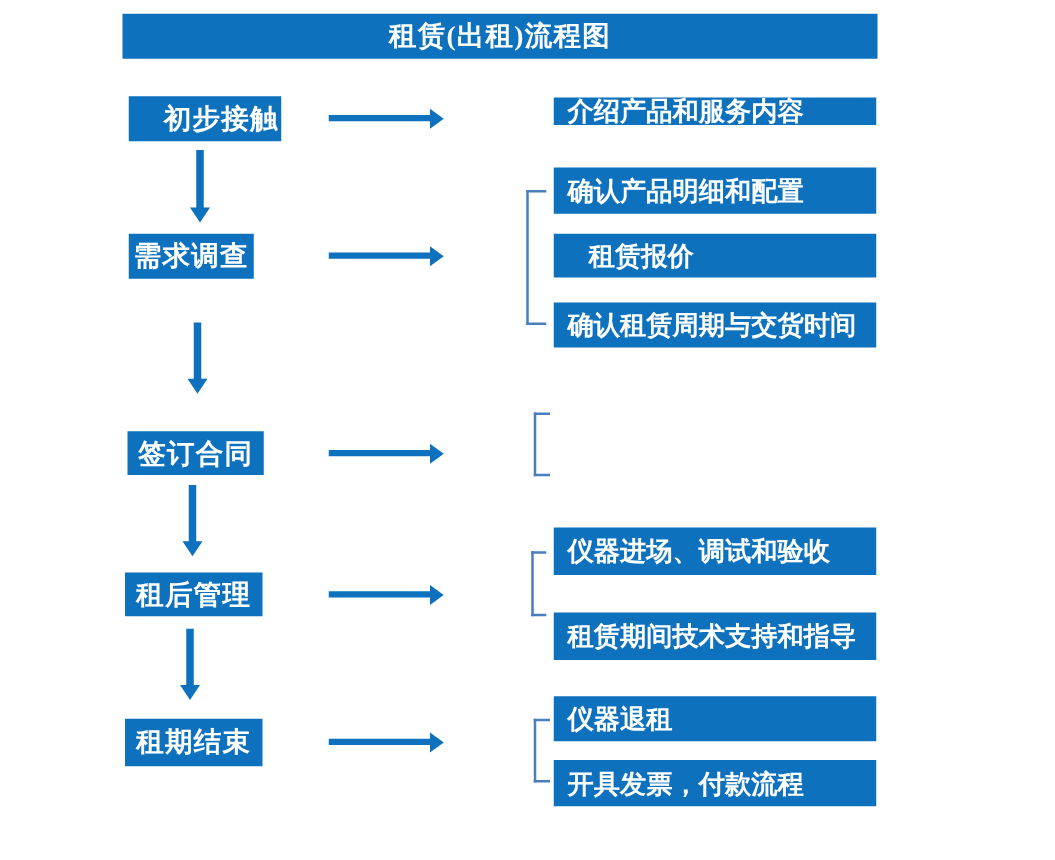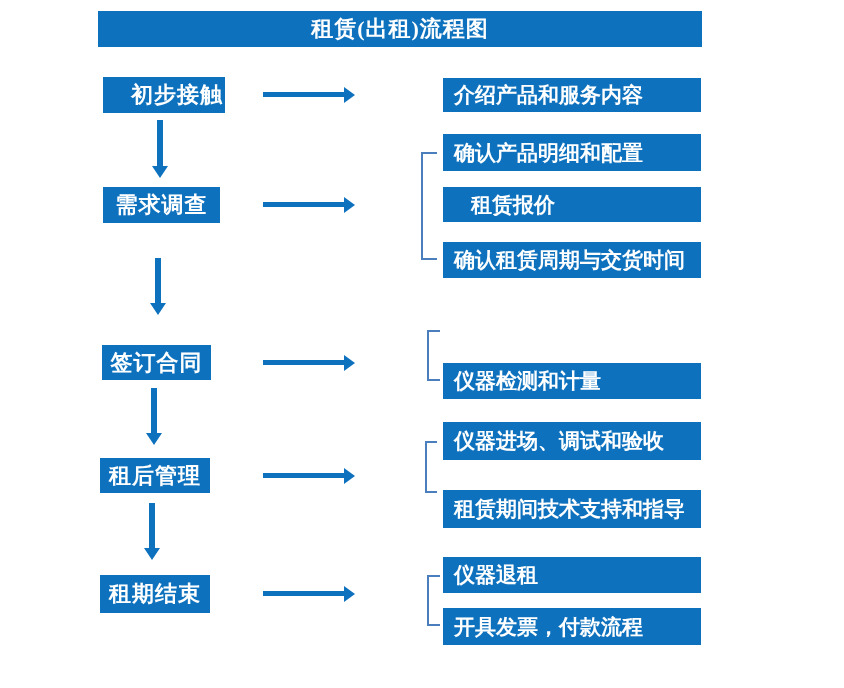--- a/index.html
+++ b/index.html
@@ -44,48 +44,47 @@
   }
 </style>
 </head>
 <body>
 
 <div class="canvas">
 
   <div class="box title">租赁(出租)流程图</div>
 
   <div class="box lbox" style="left:103px;top:77px;width:122px;height:36px;padding-left:26px;">初步接触</div>
-  <div class="box lbox" style="left:103px;top:187px;width:117px;height:36px;">需求调查</div>
+  <div class="box lbox" style="left:103px;top:187px;width:100px;height:36px;">需求调查</div>
   <div class="box lbox" style="left:102px;top:345px;width:109px;height:35px;">签订合同</div>
   <div class="box lbox" style="left:100px;top:458px;width:110px;height:35px;">租后管理</div>
   <div class="box lbox" style="left:100px;top:575px;width:110px;height:38px;">租期结束</div>
 
   <div class="v-arrow" style="left:157px;top:120px;height:47px;"></div>
   <div class="v-arrow" style="left:155px;top:258px;height:46px;"></div>
   <div class="v-arrow" style="left:151px;top:388px;height:46px;"></div>
   <div class="v-arrow" style="left:149px;top:503px;height:46px;"></div>
 
   <div class="h-arrow" style="left:263px;top:92px;width:82px;"></div>
   <div class="h-arrow" style="left:263px;top:202px;width:82px;"></div>
   <div class="h-arrow" style="left:263px;top:360px;width:82px;"></div>
   <div class="h-arrow" style="left:263px;top:473px;width:82px;"></div>
   <div class="h-arrow" style="left:263px;top:591px;width:82px;"></div>
 
   <div class="bracket" style="left:421px;top:152px;width:16px;height:108px;"></div>
   <div class="bracket" style="left:427px;top:330px;width:13px;height:51px;"></div>
   <div class="bracket" style="left:425px;top:441px;width:12px;height:52px;"></div>
   <div class="bracket" style="left:427px;top:575px;width:13px;height:51px;"></div>
 
-  <div class="box rbox" style="top:78px;height:34px;">介绍产品和服务内容</div>
+  <div class="box rbox" style="top:78px;height:22px;">介绍产品和服务内容</div>
 
   <div class="box rbox" style="top:134px;height:37px;">确认产品明细和配置</div>
   <div class="box rbox" style="top:187px;height:35px;padding-left:28px;">租赁报价</div>
   <div class="box rbox" style="top:242px;height:36px;">确认租赁周期与交货时间</div>
 
-  <div class="box rbox" style="top:363px;height:36px;">仪器检测和计量</div>
 
   <div class="box rbox" style="top:422px;height:38px;">仪器进场、调试和验收</div>
   <div class="box rbox" style="top:490px;height:38px;">租赁期间技术支持和指导</div>
 
   <div class="box rbox" style="top:557px;height:36px;">仪器退租</div>
   <div class="box rbox" style="top:608px;height:37px;">开具发票，付款流程</div>
 
 </div>
 
 </body></html>

